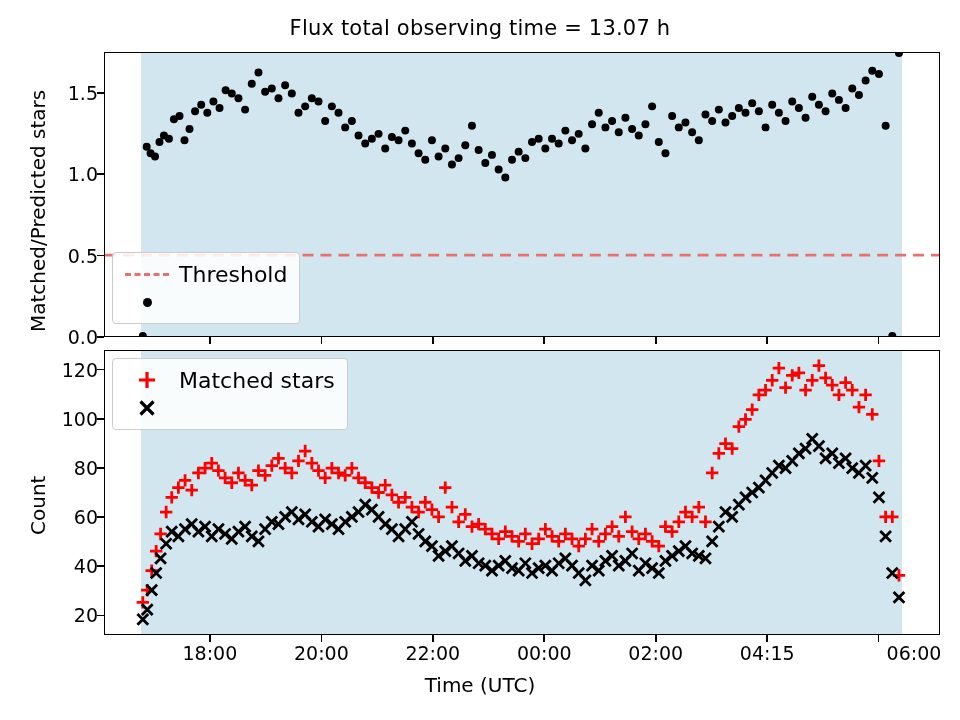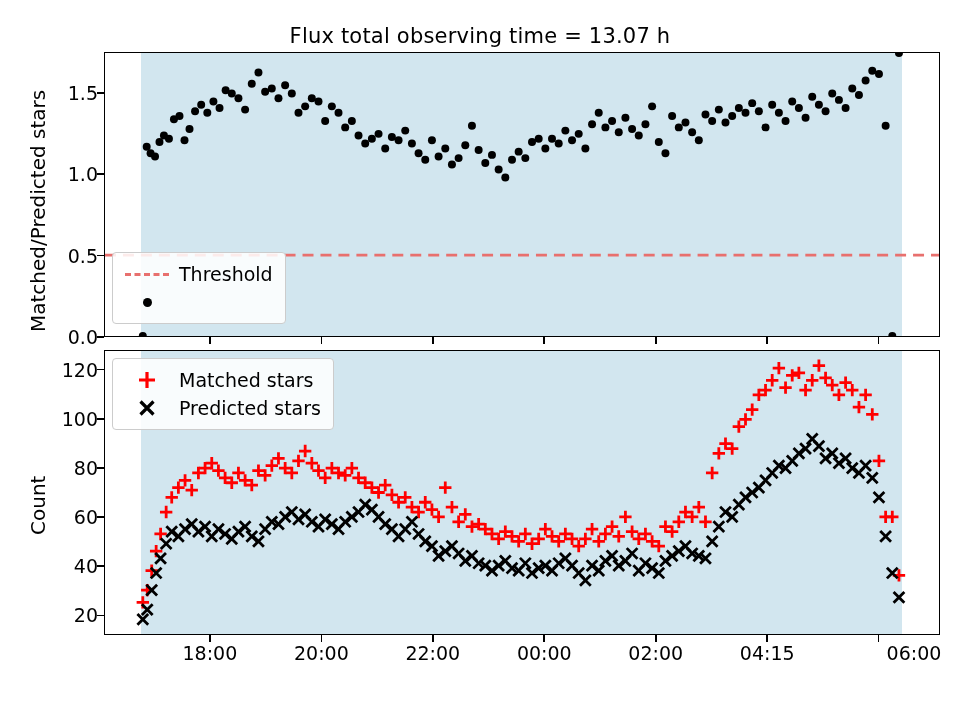--- a/index.html
+++ b/index.html
@@ -19,21 +19,20 @@
   
   #chart-title {
     position: absolute;
     left: 0;
     top: 16px;
     width: 960px;
     text-align: center;
     font-size: 21px;
     color: #000000;
     letter-spacing: 0.2px;
-    margin-top: 8px;
   }
 
   
   .panel {
     position: absolute;
     box-sizing: border-box;
     border: 1.6px solid #000000;
     background: #ffffff;
     overflow: hidden;
   }
@@ -144,21 +143,21 @@
   }
 
   
   .legend {
     position: absolute;
     box-sizing: border-box;
     background: rgba(255,255,255,0.86);
     border: 1px solid #cccccc;
     border-radius: 4px;
     padding: 7px 12px 7px 10px;
-    font-size: 19px;
+    font-size: 22px;
     color: #000000;
   }
   #legend-top { left: 112px; top: 252px; }
   #legend-bottom { left: 112px; top: 358px; }
   .legend-row {
     display: flex;
     align-items: center;
     height: 28px;
   }
   .legend-key {
@@ -602,20 +601,21 @@
       <div class="tick-mark-x" style="left: 654.96px;"></div>
       <div class="tick-mark-x-top" style="left: 654.96px;"></div>
       <div class="xtick" style="left: 767.227px;">04:15</div>
       <div class="tick-mark-x" style="left: 766.427px;"></div>
       <div class="tick-mark-x-top" style="left: 766.427px;"></div>
       <div class="xtick" style="left: 914px;">06:00</div>
       <div class="tick-mark-x" style="left: 877.893px;"></div>
       <div class="tick-mark-x-top" style="left: 877.893px;"></div>
     </div>
 
+  <div id="xlabel">Time (UTC)</div>
 
   <div class="legend" id="legend-top">
     <div class="legend-row">
       <span class="legend-key">
           <span class="key-dashed"></span>
         </span>
       <span class="legend-text">Threshold</span>
     </div>
     <div class="legend-row">
       <span class="legend-key">
@@ -632,21 +632,20 @@
           </svg>
       </span>
       <span class="legend-text">Matched stars</span>
     </div>
     <div class="legend-row">
       <span class="legend-key">
         <svg width="22" height="22" viewBox="0 0 22 22">
             <path d="M4.5 4.5 L17.5 17.5 M17.5 4.5 L4.5 17.5" stroke="#000000" stroke-width="3.2" stroke-linecap="butt"></path>
           </svg>
       </span>
-      <span class="legend-text">Predicted stars</span>
     </div>
   </div>
 
 <div class="tick-mark-y" style="top: 336.2px;"></div>
     <div class="tick-mark-y" style="top: 254.771px;"></div>
     <div class="tick-mark-y" style="top: 173.343px;"></div>
     <div class="tick-mark-y" style="top: 91.9143px;"></div>
     <div class="tick-mark-y" style="top: 614.545px;"></div>
     <div class="tick-mark-y" style="top: 565.407px;"></div>
     <div class="tick-mark-y" style="top: 516.269px;"></div>

